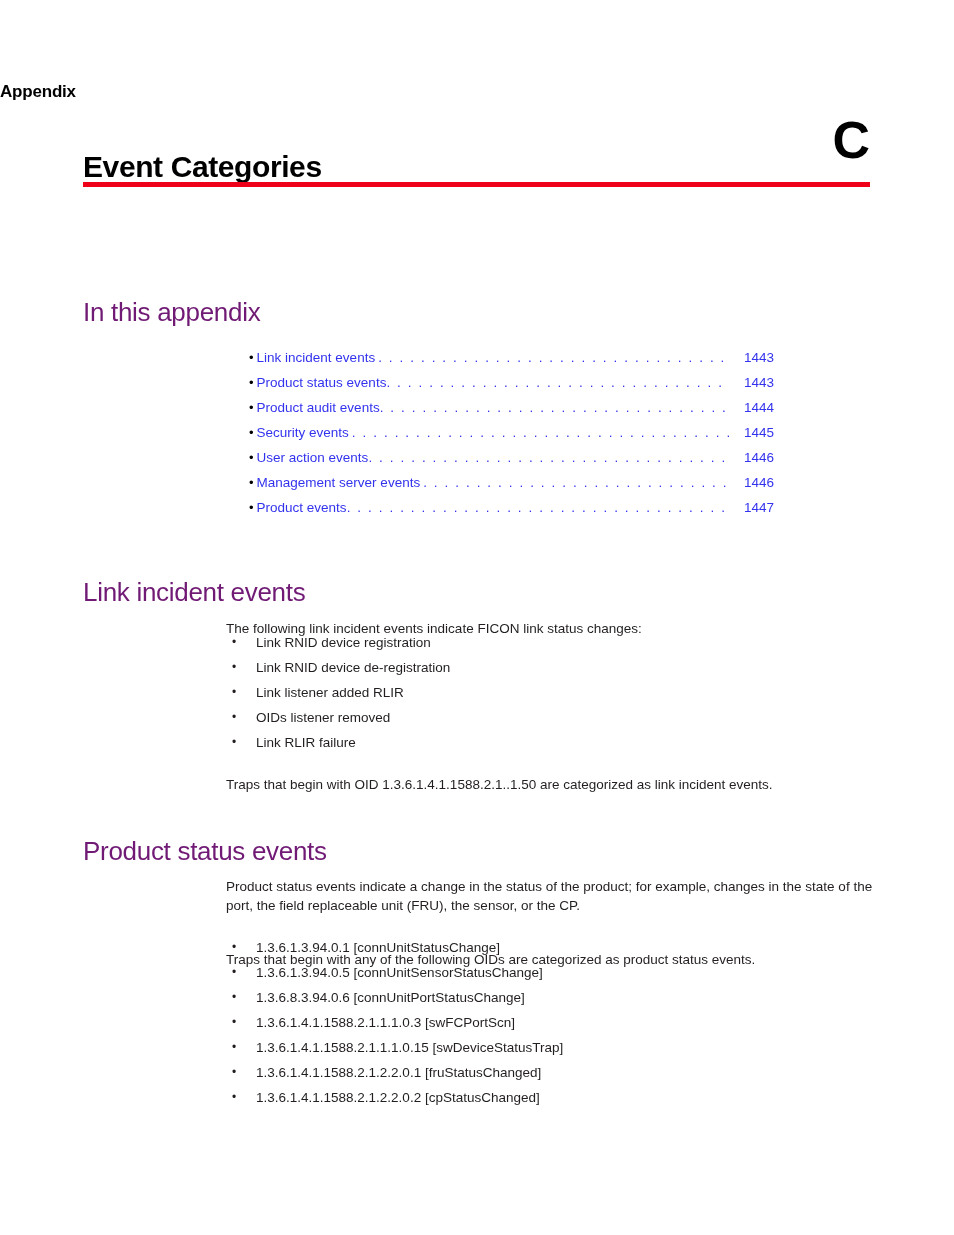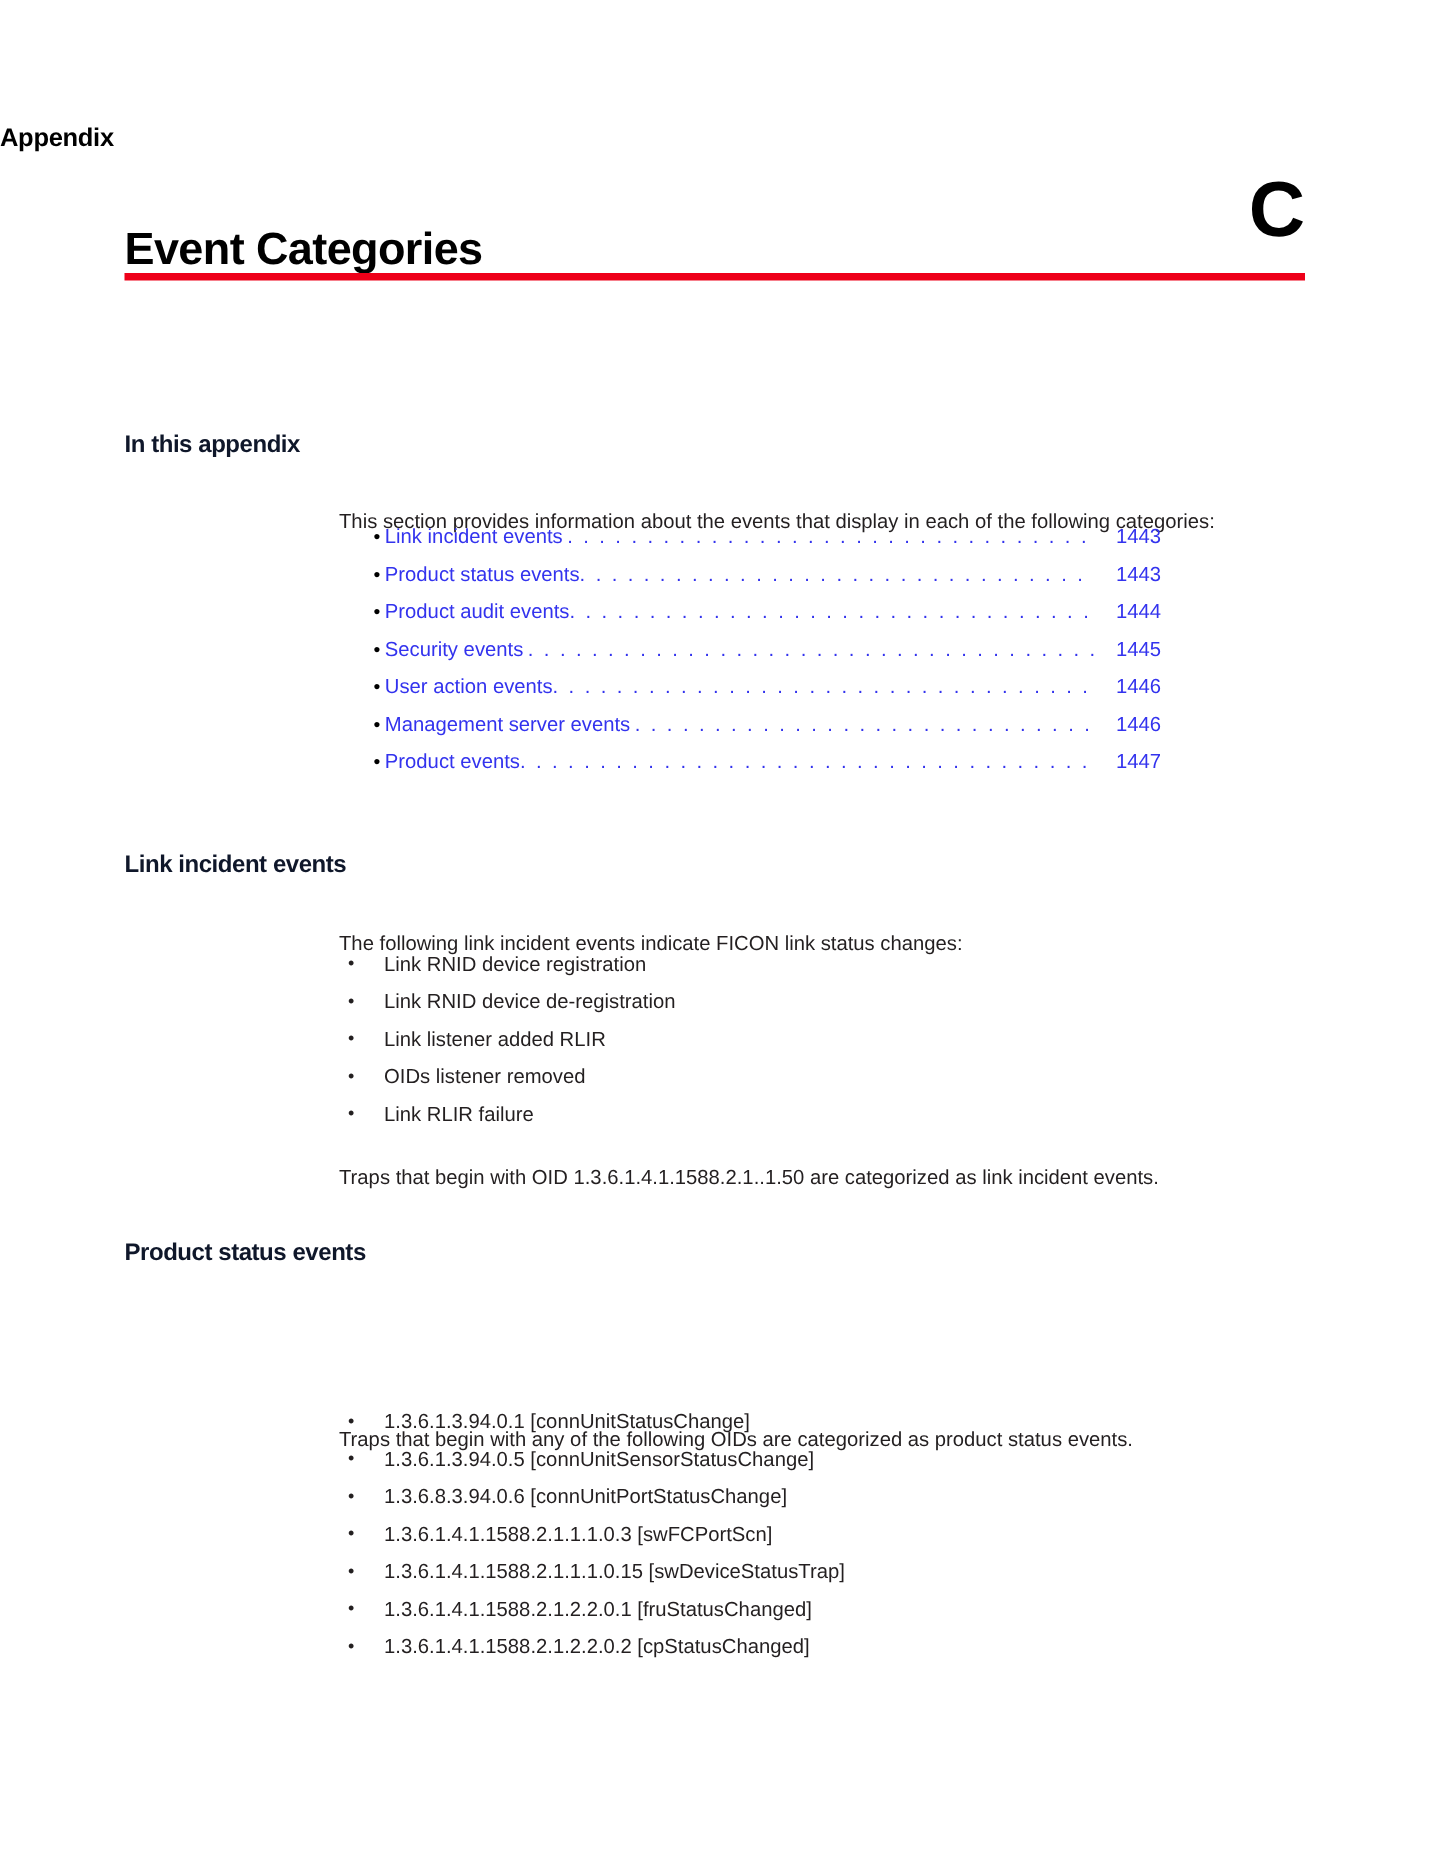--- a/index.html
+++ b/index.html
@@ -63,25 +63,25 @@
     left: 83px;
     width: 787px;
     height: 5px;
     background: #ee0019;
   }
 
   
   .section-heading {
     position: absolute;
     left: 83px;
-    font-size: 16px;
-    font-weight: bold;
+    font-size: 26px;
+    font-weight: normal;
     font-stretch: condensed;
     letter-spacing: -0.3px;
-    color: #0f172a;
+    color: #701a75;
     white-space: nowrap;
   }
   .h-in-this-appendix { top: 275px; }
   .h-link-incident    { top: 555px; }
   .h-product-status   { top: 814px; }
 
   
   .body-para {
     position: absolute;
     left: 226px;
@@ -169,21 +169,20 @@
   <div class="appendix-label">Appendix</div>
 
   <div class="appendix-letter">C</div>
 
   <h1 class="chapter-title">Event Categories</h1>
 
   <div class="red-rule"></div>
 
   <h2 class="section-heading h-in-this-appendix">In this appendix</h2>
 
-  <p class="body-para p-intro">This section provides information about the events that display in each of the following categories:</p>
 
   <div class="toc">
     <div class="toc-row">
       <span class="toc-bullet">•</span>
       <span class="toc-label">Link incident events</span>
       <span class="toc-leader">. . . . . . . . . . . . . . . . . . . . . . . . . . . . . . . . . . . . . . . . . . . . . . . . . . . . . . . . . . . .</span>
       <span class="toc-page">1443</span>
     </div>
     <div class="toc-row tight">
       <span class="toc-bullet">•</span>
@@ -247,20 +246,21 @@
     <div class="bullet-item">
       <span class="dot">•</span>
       <span>Link RLIR failure</span>
     </div>
   </div>
 
   <p class="body-para p-link-traps">Traps that begin with OID 1.3.6.1.4.1.1588.2.1..1.50 are categorized as link incident events.</p>
 
   <h2 class="section-heading h-product-status">Product status events</h2>
 
+  <p class="body-para p-status-desc">Product status events indicate a change in the status of the product; for example, changes in the state of the port, the field replaceable unit (FRU), the sensor, or the CP.</p>
 
   <p class="body-para p-status-traps">Traps that begin with any of the following OIDs are categorized as product status events.</p>
 
   <div class="bullet-list list-oids">
     <div class="bullet-item">
       <span class="dot">•</span>
       <span>1.3.6.1.3.94.0.1 [connUnitStatusChange]</span>
     </div>
     <div class="bullet-item">
       <span class="dot">•</span>

